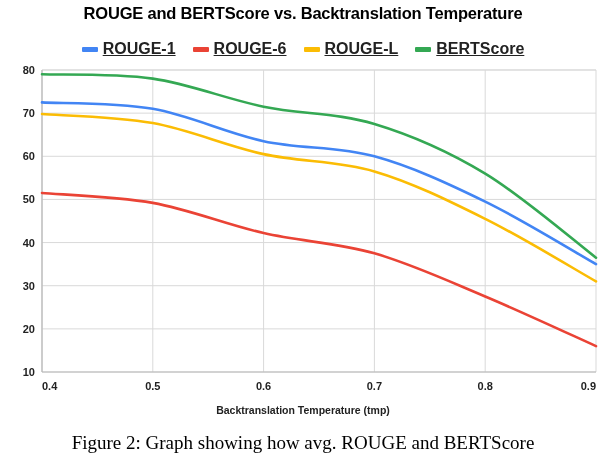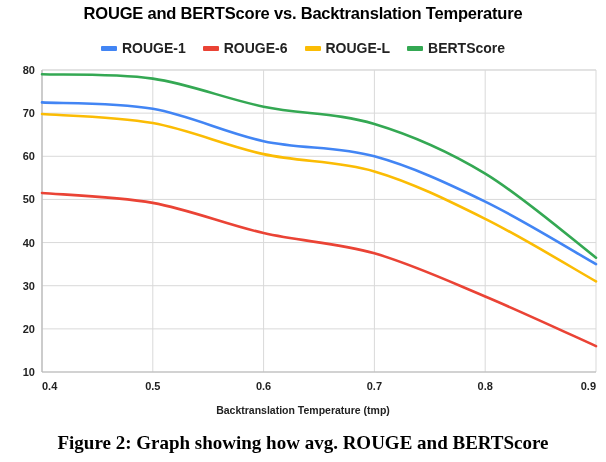--- a/index.html
+++ b/index.html
@@ -47,23 +47,24 @@
     gap: 5px;
     white-space: nowrap;
   }
   .legend-swatch {
     width: 16px;
     height: 5px;
     border-radius: 1px;
     display: block;
   }
   .legend-label {
-    font-size: 14px;
+    font-size: 16px;
     font-weight: bold;
     color: #222;
+    text-decoration: underline;
   }
   #plot-wrap {
     position: absolute;
     left: 0;
     top: 60px;
     width: 606px;
     height: 340px;
   }
   #plot-svg {
     display: block;
@@ -88,21 +89,20 @@
     position: absolute;
     left: 0;
     top: 432px;
     width: 606px;
     text-align: center;
     font-family: "Liberation Serif", serif;
     font-size: 19px;
     color: #000;
     white-space: nowrap;
     overflow: hidden;
-    font-weight: bold;
   }
 </style>
 </head>
 <body>
 
 <div id="figure">
 
   <div id="chart-title">ROUGE and BERTScore vs. Backtranslation Temperature</div>
 
   <div id="legend">

